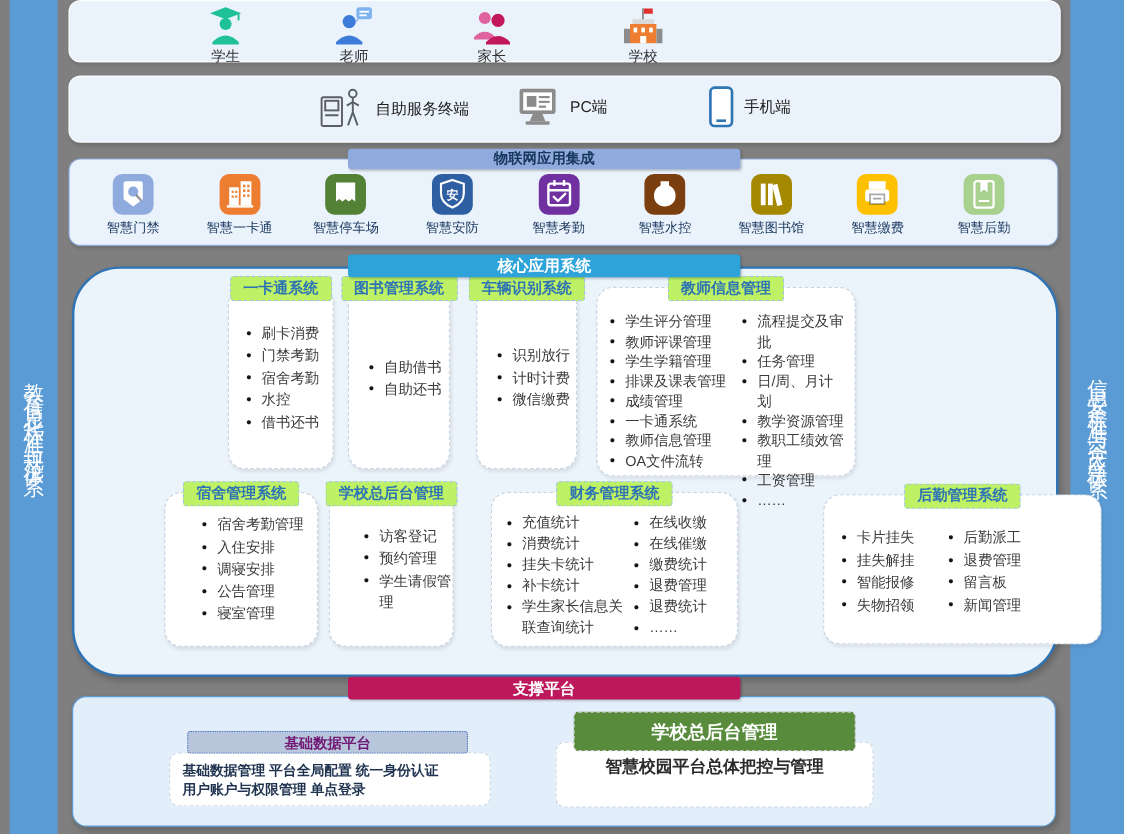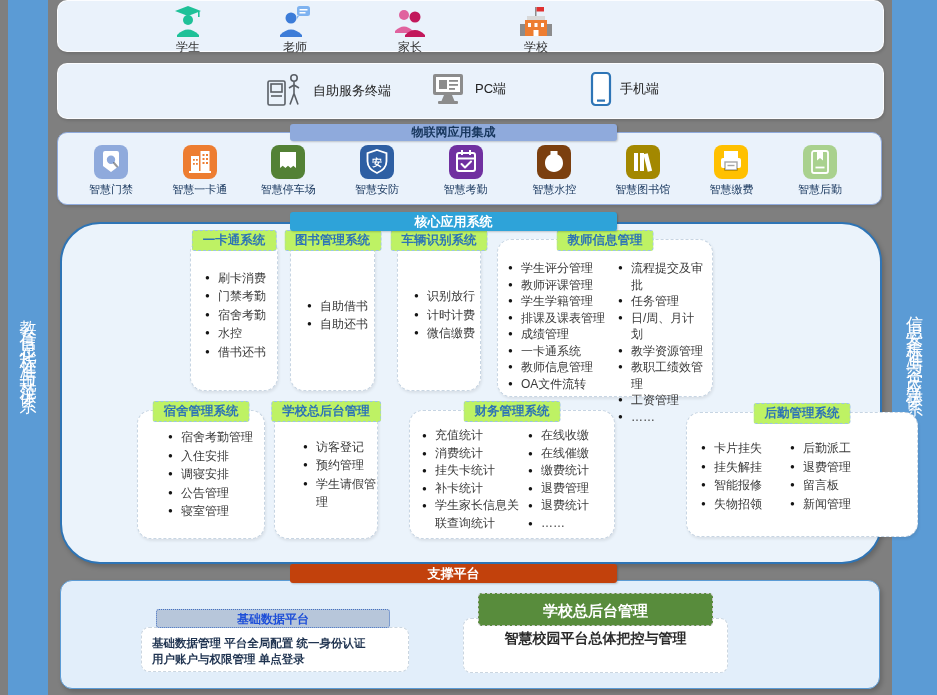--- a/index.html
+++ b/index.html
@@ -26,21 +26,21 @@
   .term-item{position:absolute;top:7px;display:flex;align-items:center;gap:8px;}
   .term-item .tlabel{font-size:13px;color:#222;}
   .term-item:nth-child(1){left:205px;}
   .term-item:nth-child(2){left:371px;}
   .term-item:nth-child(3){left:532px;}
   
   .section-header{position:absolute;left:290px;width:327px;text-align:center;font-weight:bold;
                   border-radius:3px;z-index:5;box-shadow:1px 1px 2px rgba(0,0,0,.2);}
   .iot-hd{top:124px;height:17px;line-height:17px;background:#8FAADC;color:#17365D;font-size:12px;}
   .core-hd{top:212px;height:19px;line-height:19px;background:#2EA3D9;color:#fff;font-size:13px;}
-  .sup-hd{top:564px;height:19px;line-height:19px;background:#c2410c;color:#fff;font-size:13px;}
+  .sup-hd{top:564px;height:19px;line-height:19px;background:#be185d;color:#fff;font-size:13px;}
   
   .iot-box{position:absolute;left:57px;top:132px;width:825px;height:73px;background:#EAF2FB;
            border:1.5px solid #8FAADC;border-radius:10px;box-shadow:1px 2px 3px rgba(0,0,0,.12);
            display:flex;justify-content:space-between;align-items:flex-start;
            padding:12px 24px 0 16px;box-sizing:border-box;}
   .iot-item{display:flex;flex-direction:column;align-items:center;width:74px;}
   .iot-ico{width:34px;height:34px;border-radius:8px;display:flex;align-items:center;justify-content:center;}
   .iot-label{font-size:11px;color:#17365D;margin-top:3px;white-space:nowrap;}
   
   .core-box{position:absolute;left:60px;top:222px;width:818px;height:338px;background:#EBF3FB;
@@ -73,21 +73,21 @@
   .box-finance .c1{width:100px;} .box-finance .c2{flex:1;}
   .box-logistics{left:578px;top:188px;width:232px;height:125px;margin-left:46px;}
   .box-logistics .sys-body{justify-content:flex-start;padding:26px 0 0 14px;}
   .box-logistics .cols{gap:28px;}
   .sys-body>.sys-list{padding-left:16px;}
   .box-onecard .sys-body>.sys-list{padding-left:14px;}
   
   .support-box{position:absolute;left:60px;top:580px;width:818px;height:107px;background:#E2EEFA;
                border:1.5px solid #5B9BD5;border-radius:12px;box-shadow:2px 3px 5px rgba(0,0,0,.2);}
   .base-pill{position:absolute;left:95px;top:28px;width:234px;height:19px;line-height:19px;
-             background:#B7C6DA;border:1px dotted #4472C4;border-radius:3px;color:#1d4ed8;
+             background:#B7C6DA;border:1px dotted #4472C4;border-radius:3px;color:#701a75;
              font-size:12px;font-weight:bold;text-align:center;box-sizing:border-box;z-index:3;}
   .base-box{position:absolute;left:80px;top:46px;width:268px;height:45px;background:#fff;
             border:1.5px dashed #CBD6E0;border-radius:8px;box-sizing:border-box;
             padding:7px 8px 0 10px;font-size:11.5px;color:#1F3350;line-height:16px;font-weight:bold;}
   .green-pill{position:absolute;left:417px;top:12px;width:235px;height:33px;line-height:33px;
               background:#588C3C;border:1px dashed #c8c8c8;border-radius:4px;color:#fff;
               font-size:15px;font-weight:bold;text-align:center;box-sizing:border-box;z-index:3;}
   .admin-box{position:absolute;left:402px;top:37px;width:265px;height:55px;background:#fff;
              border:1.5px dashed #CBD6E0;border-radius:8px;box-sizing:border-box;
              display:flex;align-items:flex-end;justify-content:center;padding-bottom:24px;

